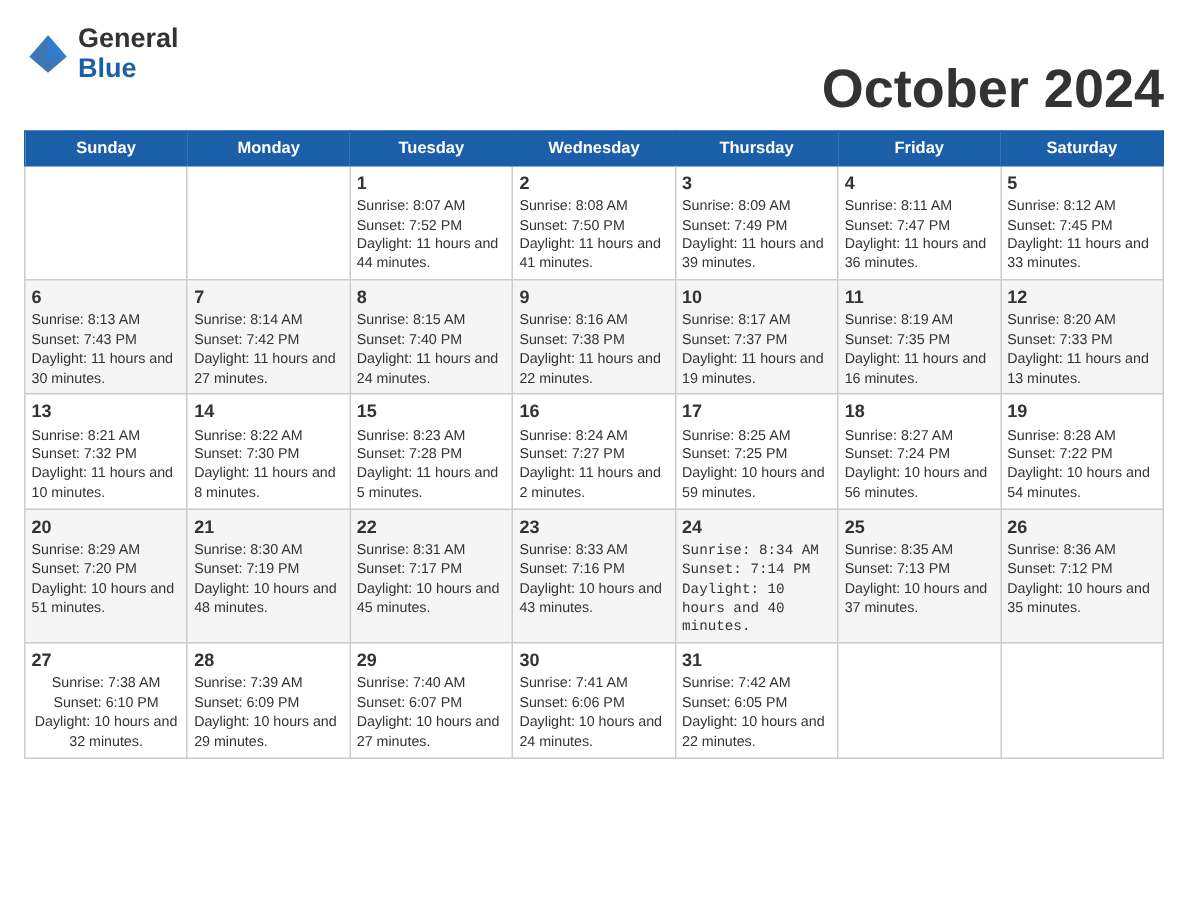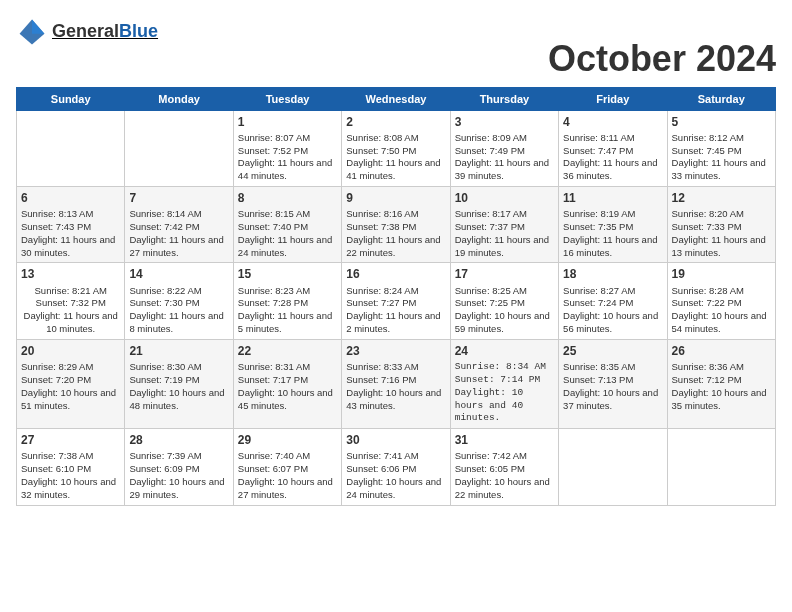--- a/index.html
+++ b/index.html
@@ -16,23 +16,22 @@
       justify-content: space-between;
       margin-bottom: 8px;
     }
     .logo {
       display: flex;
       align-items: center;
       gap: 4px;
     }
     .logo-text {
       display: flex;
-      flex-direction: row;
+      flex-direction: column;
       line-height: 1.1;
-      text-decoration: underline;
     }
     .logo-general {
       font-size: 18px;
       font-weight: bold;
       color: #333;
     }
     .logo-blue {
       font-size: 18px;
       font-weight: bold;
       color: #1a5fa8;
@@ -205,21 +204,21 @@
         <td>
           <span class="day-number">12</span>
           <div class="day-info" style="white-space: pre-line;">Sunrise: 8:20 AM
 Sunset: 7:33 PM
 Daylight: 11 hours and 13 minutes.</div>
         </td>
       </tr>
       <tr>
         <td>
           <span class="day-number">13</span>
-          <div class="day-info" style="white-space: pre-line; text-align: center;">Sunrise: 8:21 AM
+          <div class="day-info" style="white-space: pre-line;">Sunrise: 8:21 AM
 Sunset: 7:32 PM
 Daylight: 11 hours and 10 minutes.</div>
         </td>
         <td>
           <span class="day-number">14</span>
           <div class="day-info" style="white-space: pre-line;">Sunrise: 8:22 AM
 Sunset: 7:30 PM
 Daylight: 11 hours and 8 minutes.</div>
         </td>
         <td>
@@ -293,21 +292,21 @@
         <td>
           <span class="day-number">26</span>
           <div class="day-info" style="white-space: pre-line;">Sunrise: 8:36 AM
 Sunset: 7:12 PM
 Daylight: 10 hours and 35 minutes.</div>
         </td>
       </tr>
       <tr>
         <td>
           <span class="day-number">27</span>
-          <div class="day-info" style="white-space: pre-line;">Sunrise: 7:38 AM
+          <div class="day-info" style="white-space: pre-line; text-align: center;">Sunrise: 7:38 AM
 Sunset: 6:10 PM
 Daylight: 10 hours and 32 minutes.</div>
         </td>
         <td>
           <span class="day-number">28</span>
           <div class="day-info" style="white-space: pre-line;">Sunrise: 7:39 AM
 Sunset: 6:09 PM
 Daylight: 10 hours and 29 minutes.</div>
         </td>
         <td>

